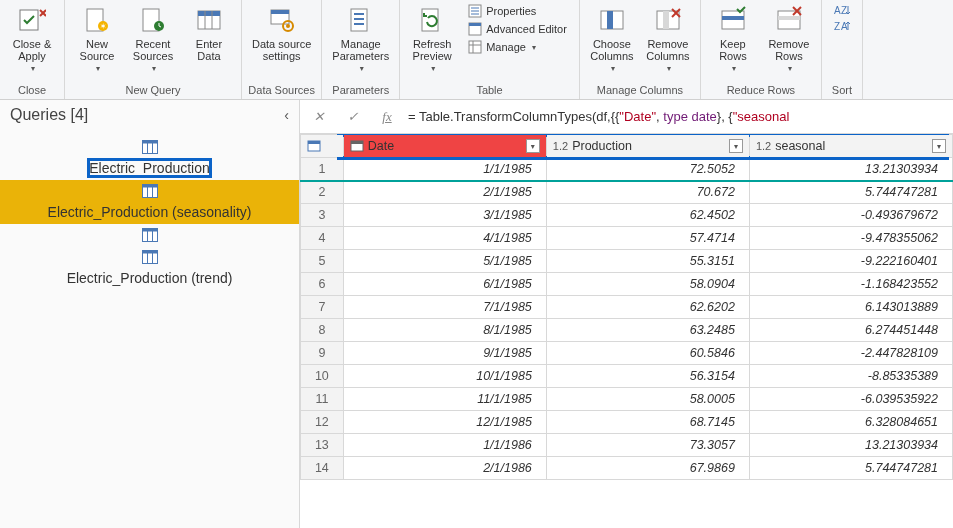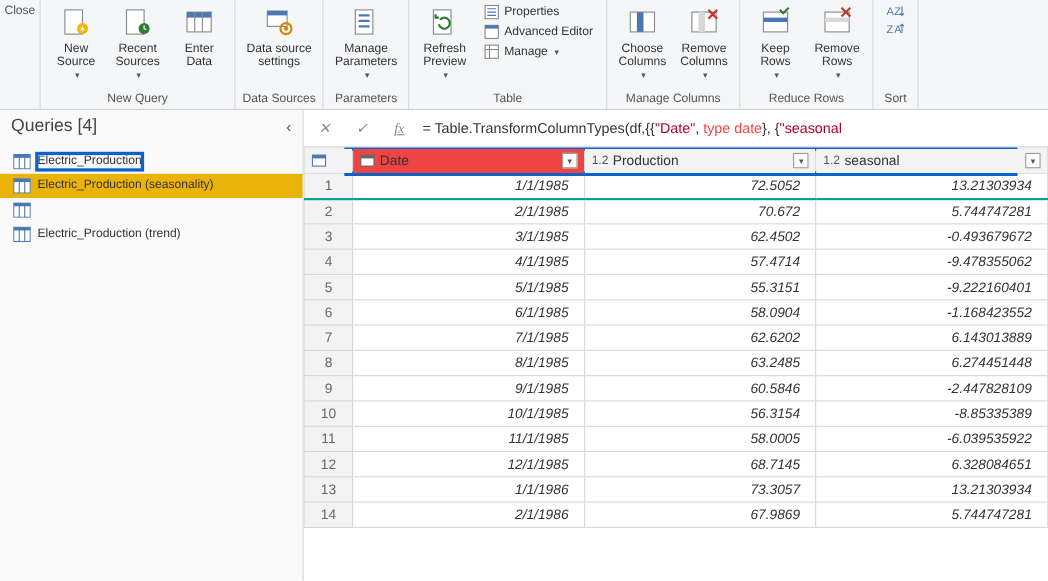--- a/index.html
+++ b/index.html
@@ -16,37 +16,37 @@
   .small-row { display: flex; flex-direction: column; gap: 0; padding: 0 4px; }
   .small-btn { display: flex; align-items: center; gap: 4px; font-size: 11px; padding: 2px 4px; cursor: pointer; white-space: nowrap; }
   .caret::after { content: "▾"; font-size: 8px; margin-left: 2px; color: #555; }
 
   svg { display: block; }
 
   
   .body { display: flex; height: 428px; }
 
   
-  .queries { width: 276px; border-right: 1px solid #d8d8d8; background: #fafafa; display: flex; flex-direction: column; }
+  .queries { width: 300px; border-right: 1px solid #d8d8d8; background: #fafafa; display: flex; flex-direction: column; }
   .queries-header { display: flex; align-items: center; justify-content: space-between; padding: 6px 10px; font-size: 16px; color: #444; }
   .queries-header .chev { font-size: 14px; color: #555; cursor: pointer; }
   .query-list { padding: 6px 0; }
-  .query-item { display: flex; gap: 6px; padding: 4px 12px; font-size: 11px; cursor: pointer; }
+  .query-item { display: flex; align-items: center; gap: 6px; padding: 4px 12px; font-size: 14px; cursor: pointer; flex-direction: column; }
   .query-item.selected { background: #eab308; }
   .query-item .qname { white-space: nowrap; }
   .q-highlight { outline: 3px solid #0b63c8; outline-offset: -1px; }
   .tbl-icon { width: 16px; height: 14px; }
 
   
   .dataarea { flex: 1; display: flex; flex-direction: column; overflow: hidden; }
   .formula-row { display: flex; align-items: center; height: 34px; border-bottom: 1px solid #d8d8d8; padding: 0 6px; gap: 8px; font-size: 13px; }
   .fx-btn { width: 26px; height: 22px; display: flex; align-items: center; justify-content: center; color: #888; font-style: italic; cursor: pointer; }
   .formula-text { font-family: Consolas, monospace; font-size: 13px; white-space: nowrap; overflow: hidden; flex: 1; }
   .kw-str { color: #b00020; }
-  .kw-type { color: #ef4444; }
+  .kw-type { color: #701a75; }
 
   .grid-wrap { flex: 1; overflow: hidden; position: relative; }
   table.grid { border-collapse: collapse; width: 100%; table-layout: fixed; }
   .grid th, .grid td { border: 1px solid #d8d8d8; font-size: 12.5px; padding: 3px 6px; height: 23px; }
   .grid th { background: #f3f3f3; text-align: left; position: relative; font-weight: normal; }
   .grid th.date-col { background: #ef4444; }
   .rownum { width: 40px; background: #f3f3f3; text-align: center; color: #666; }
   .col-head { display: flex; align-items: center; justify-content: space-between; }
   .type-tag { display: flex; align-items: center; gap: 3px; }
   .type-tag .dtype { font-size: 11px; color: #555; }
@@ -56,20 +56,34 @@
   .header-highlight { position: absolute; border: 4px solid #0b63c8; pointer-events: none; }
   .grid tbody tr:nth-child(2) td { border-top: 2px solid #00a19a; }
 
 </style>
 </head>
 <body>
 
 <div class="ribbon">
 
   <div class="ribbon-group">
+    <div class="ribbon-group-row">
+      <div class="big-btn caret">
+        <span class="icon">
+          <svg width="28" height="28">
+              <rect x="2" y="4" width="18" height="20" fill="#fff" stroke="#7a7a7a"></rect>
+              <line x1="22" y1="4" x2="28" y2="10" stroke="#c0392b" stroke-width="2"></line>
+              <line x1="28" y1="4" x2="22" y2="10" stroke="#c0392b" stroke-width="2"></line>
+              <path d="M6 14 l3 3 l7 -7" stroke="#2e7d32" stroke-width="2" fill="none"></path>
+            </svg>
+        </span>
+        <span class="lbl" style="white-space: pre;">Close &amp;
+Apply</span>
+      </div>
+    </div>
     <div class="ribbon-group-label">Close</div>
   </div>
 
   <div class="ribbon-group">
     <div class="ribbon-group-row">
       <div class="big-btn caret">
         <span class="icon">
           <svg width="28" height="28">
               <rect x="4" y="3" width="16" height="22" fill="#fff" stroke="#888"></rect>
               <circle cx="20" cy="20" r="5" fill="#f5b400"></circle>

